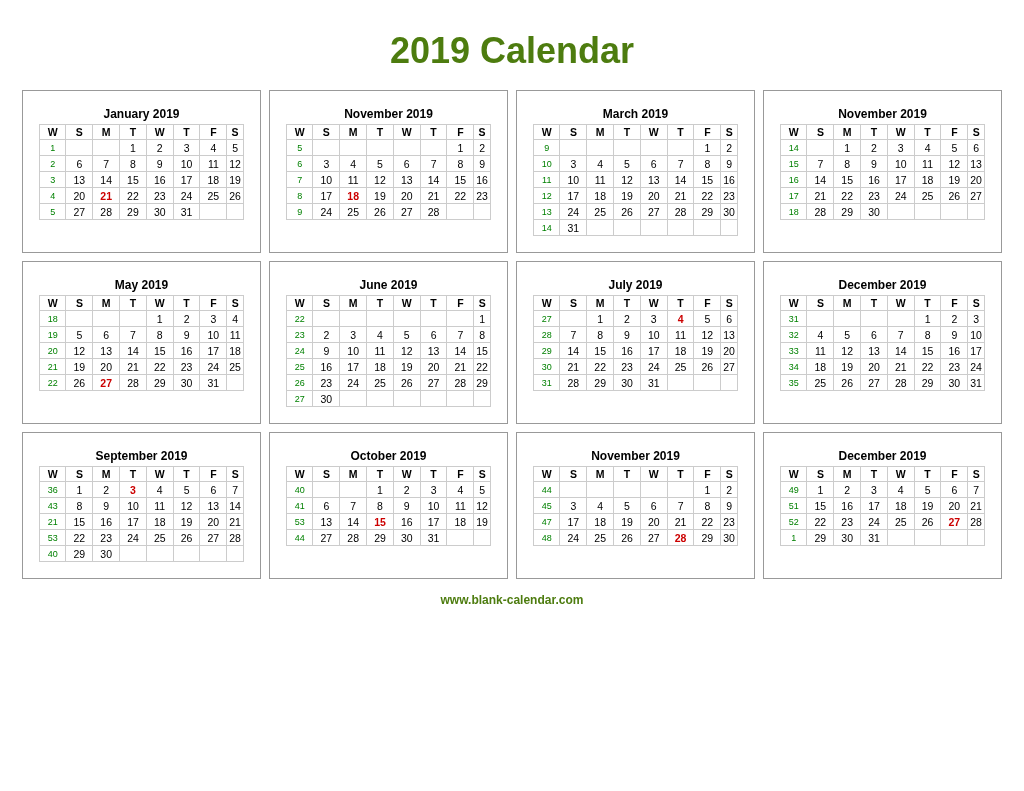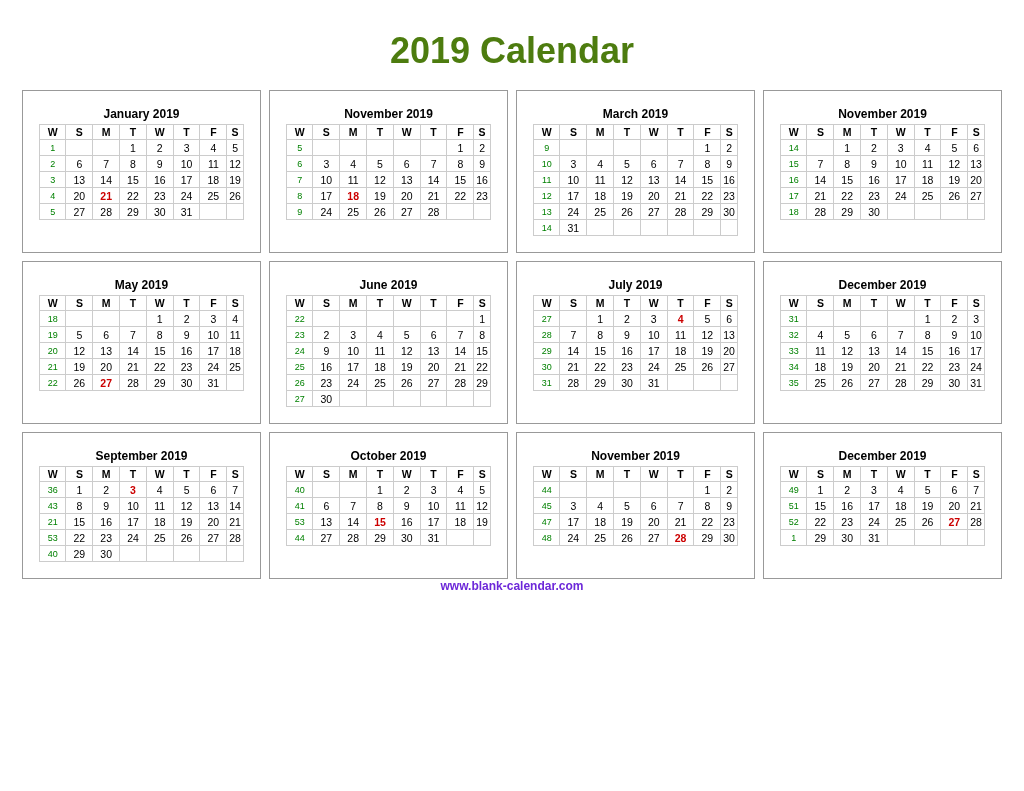--- a/index.html
+++ b/index.html
@@ -58,22 +58,23 @@
     }
     td.week-num {
       color: #008000;
       font-size: 9px;
     }
     td.red-day {
       color: #cc0000;
       font-weight: bold;
     }
     .footer-link {
+      margin-top: 14px;
       font-size: 12px;
-      color: #6d28d9;
+      color: #4d7c0f;
       font-weight: bold;
     }
   </style>
 </head>
 <body>
 
 <h1>2019 Calendar</h1>
 
 <div class="calendar-grid" id="cal-grid">
     <div class="month-block">

